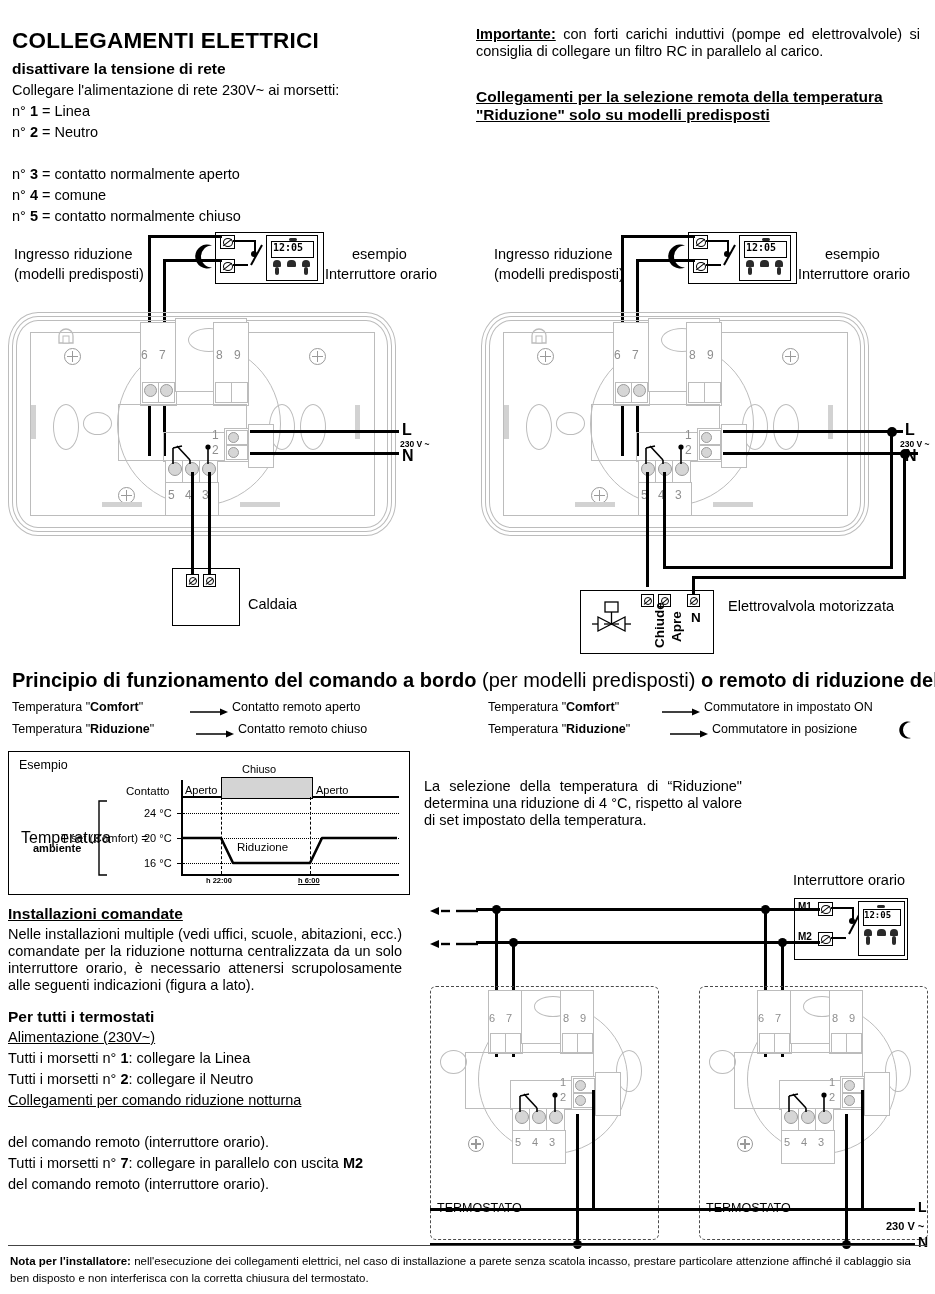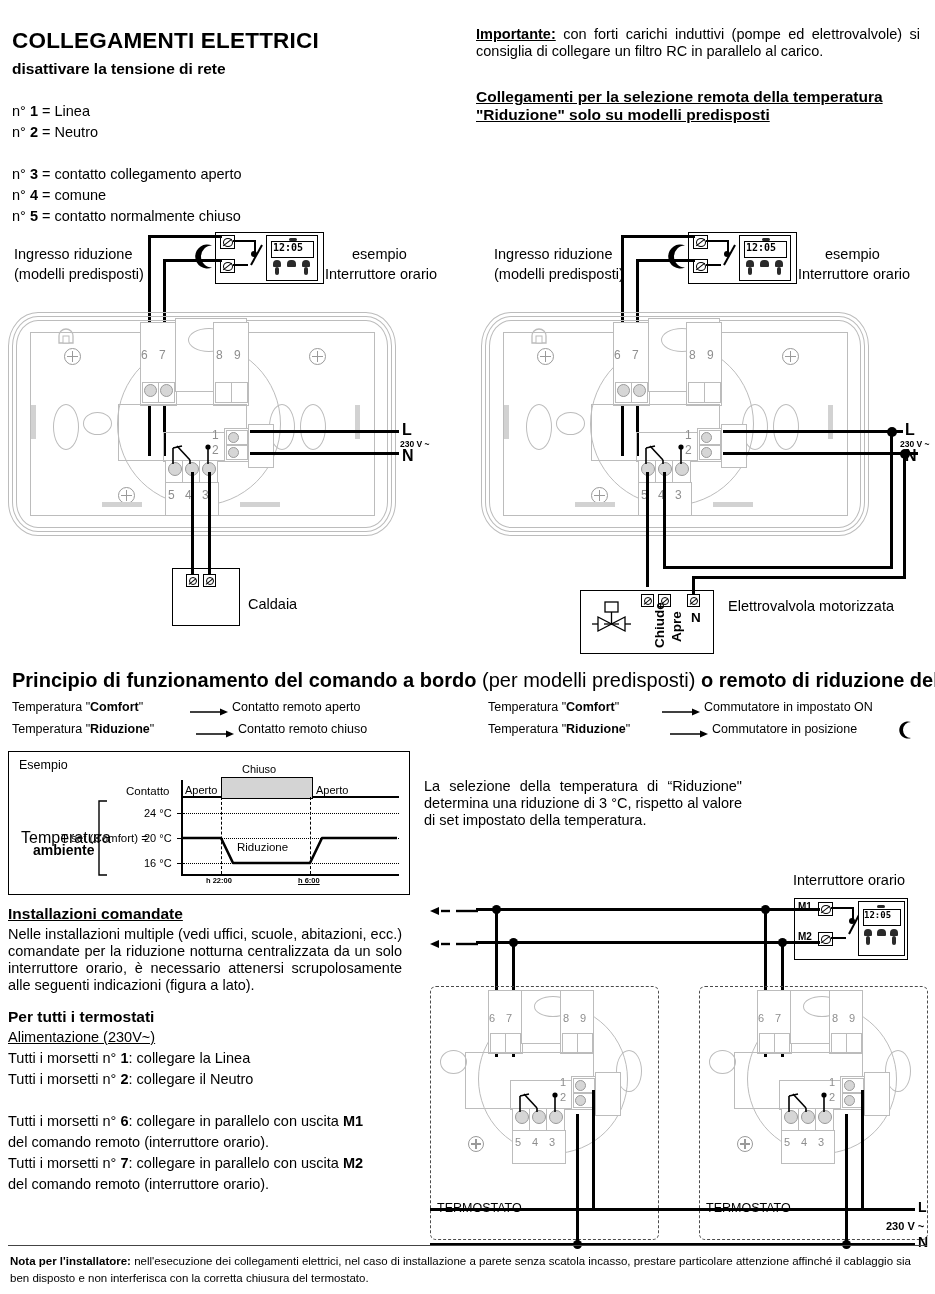--- a/index.html
+++ b/index.html
@@ -53,23 +53,24 @@
   .grey{position:absolute;background:#d4d4d4;border:1.6px solid #000;}
   .rot{transform-origin:0 0;}
 </style>
 </head>
 <body>
 
 <div class="pg">
 
   <div class="t h1" style="left:12px;top:28px;">COLLEGAMENTI ELETTRICI</div>
   <div class="t h2" style="left:12px;top:60px;">disattivare la tensione di rete</div>
+  <div class="t bd" style="left:12px;top:82px;">Collegare l'alimentazione di rete 230V~ ai morsetti:</div>
   <div class="t bd" style="left:12px;top:103px;"><span>n° </span><b>1</b><span> = </span><span>Linea</span></div>
   <div class="t bd" style="left:12px;top:124px;"><span>n° </span><b>2</b><span> = </span><span>Neutro</span></div>
-  <div class="t bd" style="left:12px;top:166px;"><span>n° </span><b>3</b><span> = </span><span>contatto collegamento aperto</span></div>
+  <div class="t bd" style="left:12px;top:166px;"><span>n° </span><b>3</b><span> = </span><span>contatto normalmente aperto</span></div>
   <div class="t bd" style="left:12px;top:187px;"><span>n° </span><b>4</b><span> = </span><span>comune</span></div>
   <div class="t bd" style="left:12px;top:208px;"><span>n° </span><b>5</b><span> = </span><span>contatto normalmente chiuso</span></div>
 
   <div class="t bd w just" style="left:476px;top:26px;width:444px;"><b><u>Importante:</u></b><span> con forti carichi induttivi (pompe ed elettrovalvole) si consiglia di collegare un filtro RC in parallelo al carico.</span></div>
   <div class="t h2 w" style="left:476px;top:88px;width:450px;"><u>Collegamenti per la selezione remota della temperatura</u><br><u>"Riduzione" solo su modelli predisposti</u></div>
 
   <div class="abs" style="left:0;top:228px;width:467px;height:400px;">
 
     <div class="t bd" style="left:14px;top:18px;"><span>Ingresso riduzione</span></div>
     <div class="t bd" style="left:14px;top:38px;">(modelli predisposti)</div>
@@ -413,38 +414,38 @@
       <svg width="218" height="85" viewBox="0 0 218 85">
         <polyline points="2,46 40,46 52,71 129,71 141,46 216,46" fill="none" stroke="#000" stroke-width="2.6" stroke-linejoin="round"></polyline>
       </svg>
     </div>
     <div class="t" style="left:228px;top:89px;font-size:11.5px;">Riduzione</div>
 
     <div class="t" style="left:197px;top:125px;font-size:7.5px;font-weight:bold;">h 22:00</div>
     <div class="t" style="left:289px;top:125px;font-size:7.5px;font-weight:bold;text-decoration:underline;">h 6:00</div>
 
     <div class="t" style="left:12px;top:77px;font-size:16px;font-weight:normal;">Temperatura</div>
-    <div class="t" style="left:24px;top:90px;font-size:14px;font-weight:bold;text-align:right;">ambiente</div>
+    <div class="t" style="left:24px;top:90px;font-size:11px;font-weight:bold;text-align:right;">ambiente</div>
     <div class="abs" style="left:87px;top:48px;width:12px;height:76px;">
       <svg width="12" height="76">
           <path d="M11 1 L3 1 L3 75 L11 75" fill="none" stroke="#000" stroke-width="1.4"></path>
           <line x1="3" y1="38" x2="0" y2="38" stroke="#000" stroke-width="1.4"></line>
         </svg>
     </div>
   </div>
 
-  <div class="t bd w just" style="left:424px;top:778px;width:318px;">La selezione della temperatura di “Riduzione" determina una riduzione di 3 °C, rispetto al valore di set impostato della temperatura.</div>
+  <div class="t bd w just" style="left:424px;top:778px;width:318px;">La selezione della temperatura di “Riduzione" determina una riduzione di 4 °C, rispetto al valore di set impostato della temperatura.</div>
 
   <div class="t h2" style="left:8px;top:905px;"><u>Installazioni comandate</u></div>
   <div class="t bd w just" style="left:8px;top:926px;width:394px;">Nelle installazioni multiple (vedi uffici, scuole, abitazioni, ecc.) comandate per la riduzione notturna centralizzata da un solo interruttore orario, è necessario attenersi scrupolosamente alle seguenti indicazioni (figura a lato).</div>
   <div class="t h2" style="left:8px;top:1008px;">Per tutti i termostati</div>
   <div class="t bd" style="left:8px;top:1029px;"><u>Alimentazione (230V~)</u></div>
   <div class="t bd" style="left:8px;top:1050px;"><span>Tutti i morsetti n° </span><b>1</b><span>: collegare la Linea</span></div>
   <div class="t bd" style="left:8px;top:1071px;"><span>Tutti i morsetti n° </span><b>2</b><span>: collegare il Neutro</span></div>
-  <div class="t bd" style="left:8px;top:1113px;"><span>Tutti i morsetti n° </span><b>6</b><span>: collegare in parallelo con uscita </span><b>M1</b></div>
+  <div class="t bd" style="left:8px;top:1092px;"><u>Collegamenti per comando riduzione notturna</u></div>
   <div class="t bd" style="left:8px;top:1134px;">del comando remoto (interruttore orario).</div>
   <div class="t bd" style="left:8px;top:1155px;"><span>Tutti i morsetti n° </span><b>7</b><span>: collegare in parallelo con uscita </span><b>M2</b></div>
   <div class="t bd" style="left:8px;top:1176px;">del comando remoto (interruttore orario).</div>
 
   <div class="abs" style="left:418px;top:868px;width:517px;height:382px;">
     <div class="t bd" style="left:375px;top:4px;">Interruttore orario</div>
 
     <div class="box" style="left:376px;top:30px;width:112px;height:60px;"></div>
     <div class="t" style="left:380px;top:33px;font-size:10px;font-weight:bold;">M1</div>
     <div class="t" style="left:380px;top:63px;font-size:10px;font-weight:bold;">M2</div>

